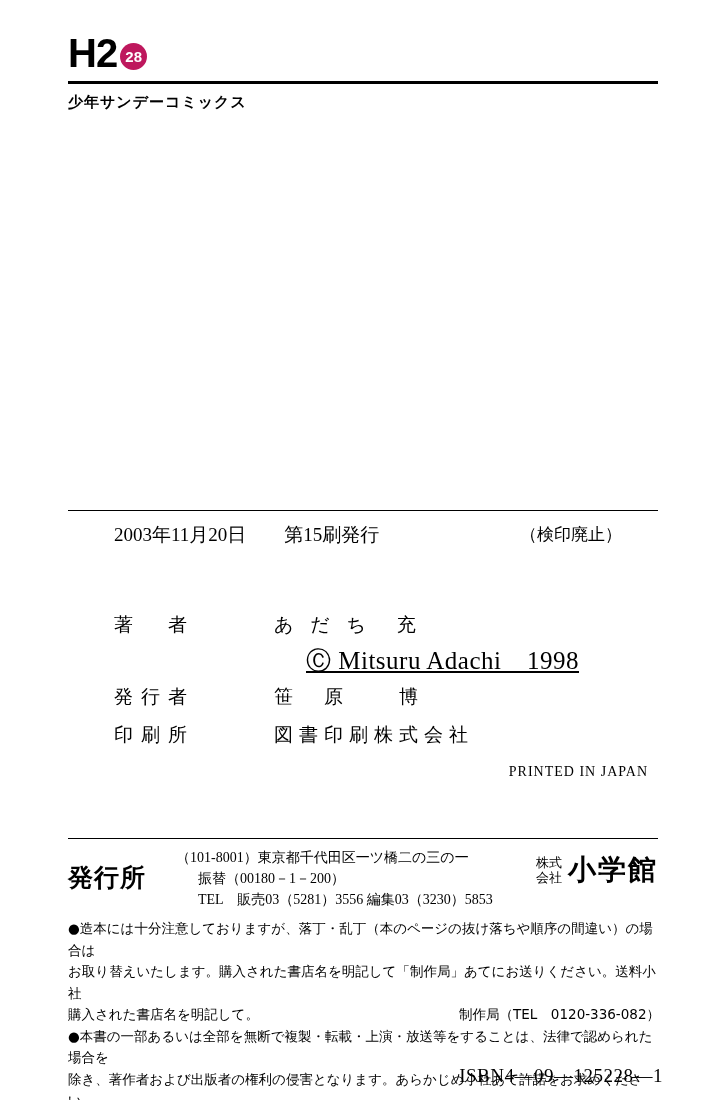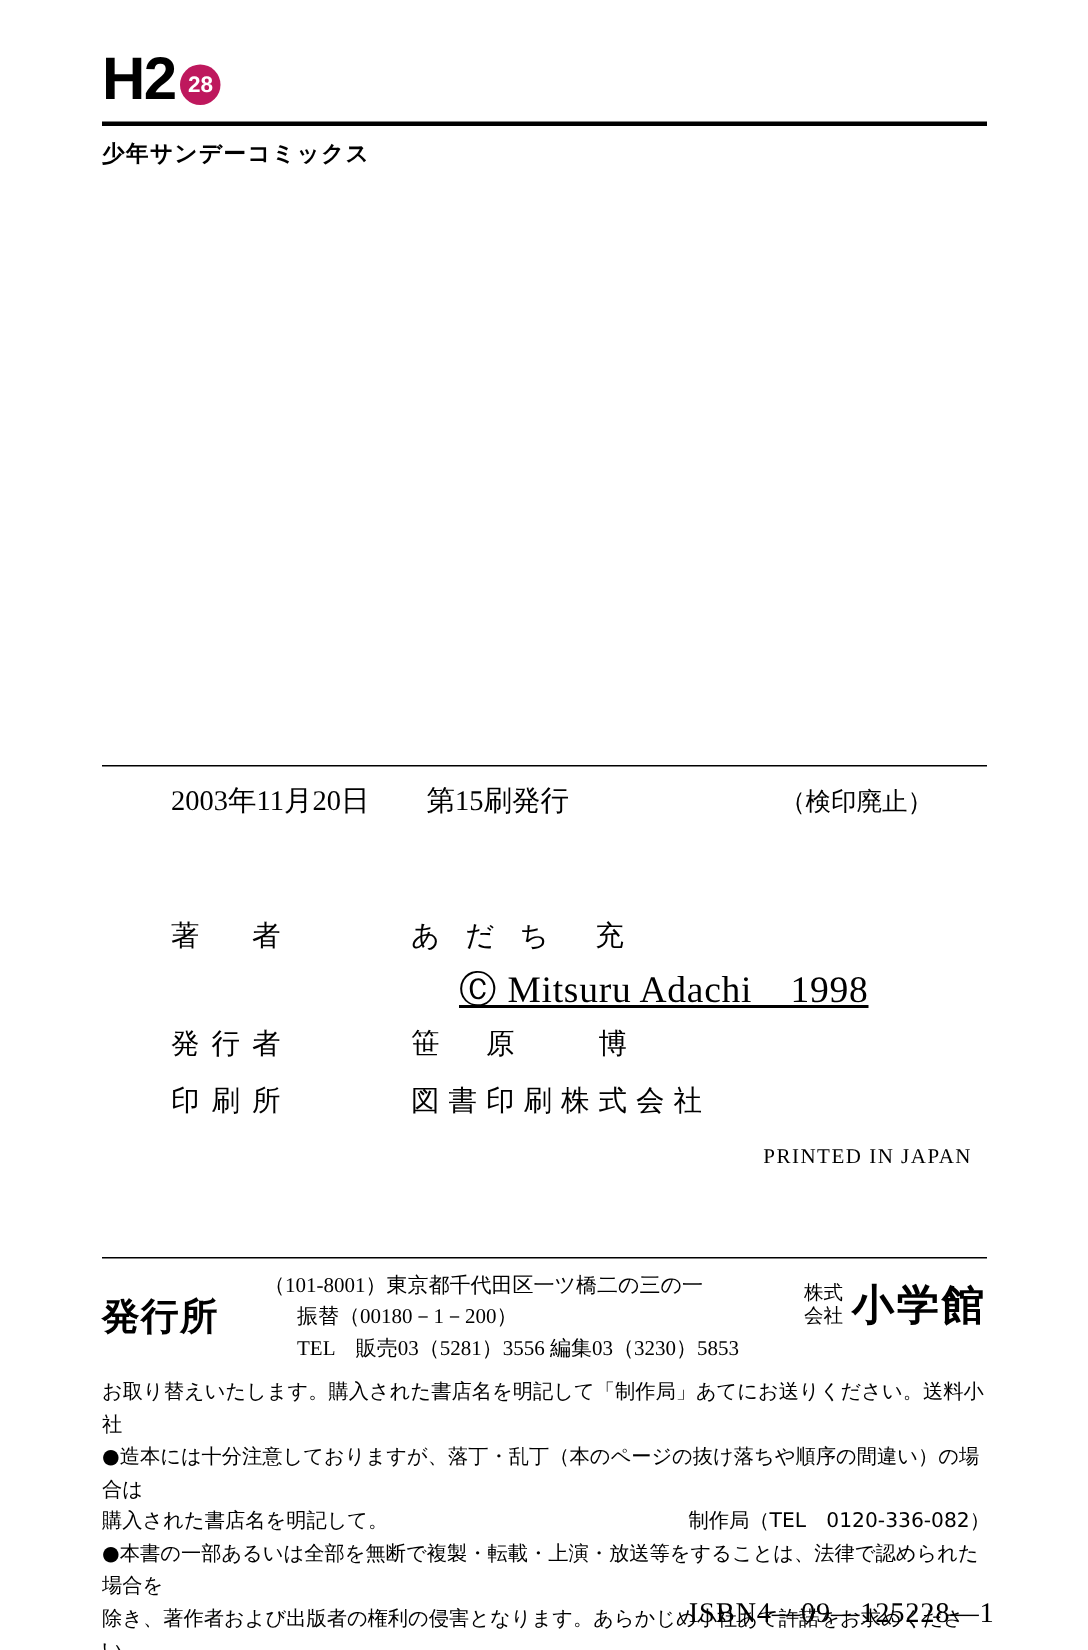--- a/index.html
+++ b/index.html
@@ -256,22 +256,22 @@
         <div class="kk">
           <div>株式</div>
           <div>会社</div>
         </div>
         <div class="pub-name">小学館</div>
       </div>
     </div>
   </div>
 
   <div class="notices">
+    <div class="notice-p">●造本には十分注意しておりますが、落丁・乱丁（本のページの抜け落ちや順序の間違い）の場合は</div>
     <div class="notice-p">お取り替えいたします。購入された書店名を明記して「制作局」あてにお送りください。送料小社</div>
-    <div class="notice-p">●造本には十分注意しておりますが、落丁・乱丁（本のページの抜け落ちや順序の間違い）の場合は</div>
     <div class="inline-note">
       <span>購入された書店名を明記して。</span>
       <span>制作局（TEL　0120-336-082）</span>
     </div>
     <div class="notice-p">●本書の一部あるいは全部を無断で複製・転載・上演・放送等をすることは、法律で認められた場合を</div>
     <div class="notice-p">除き、著作者および出版者の権利の侵害となります。あらかじめ小社あて許諾をお求めください。</div>
 
   </div>
 
   <div class="isbn">ISBN4—09—125228—1</div>

